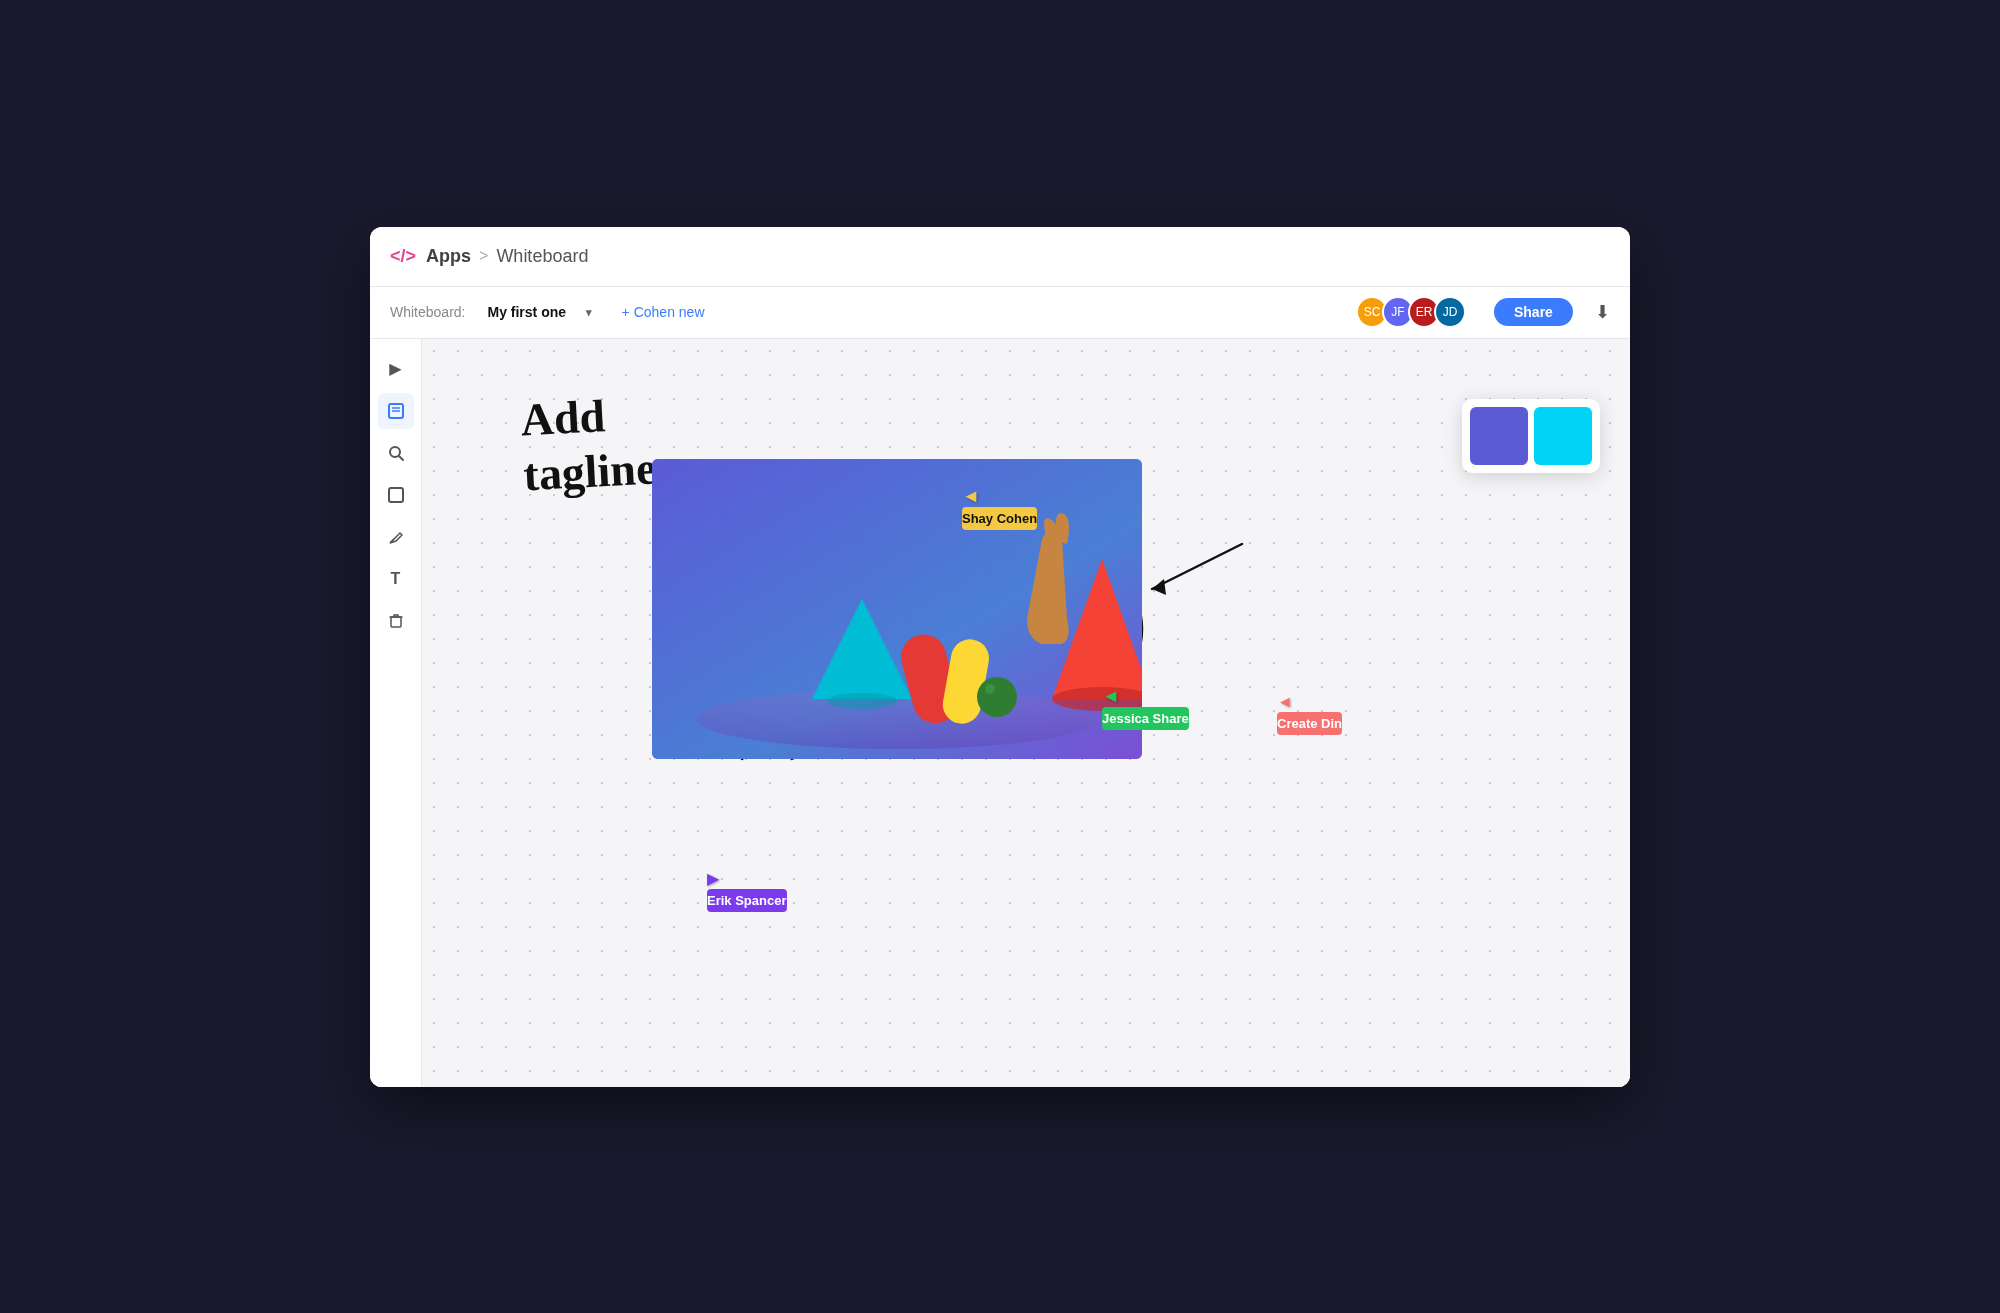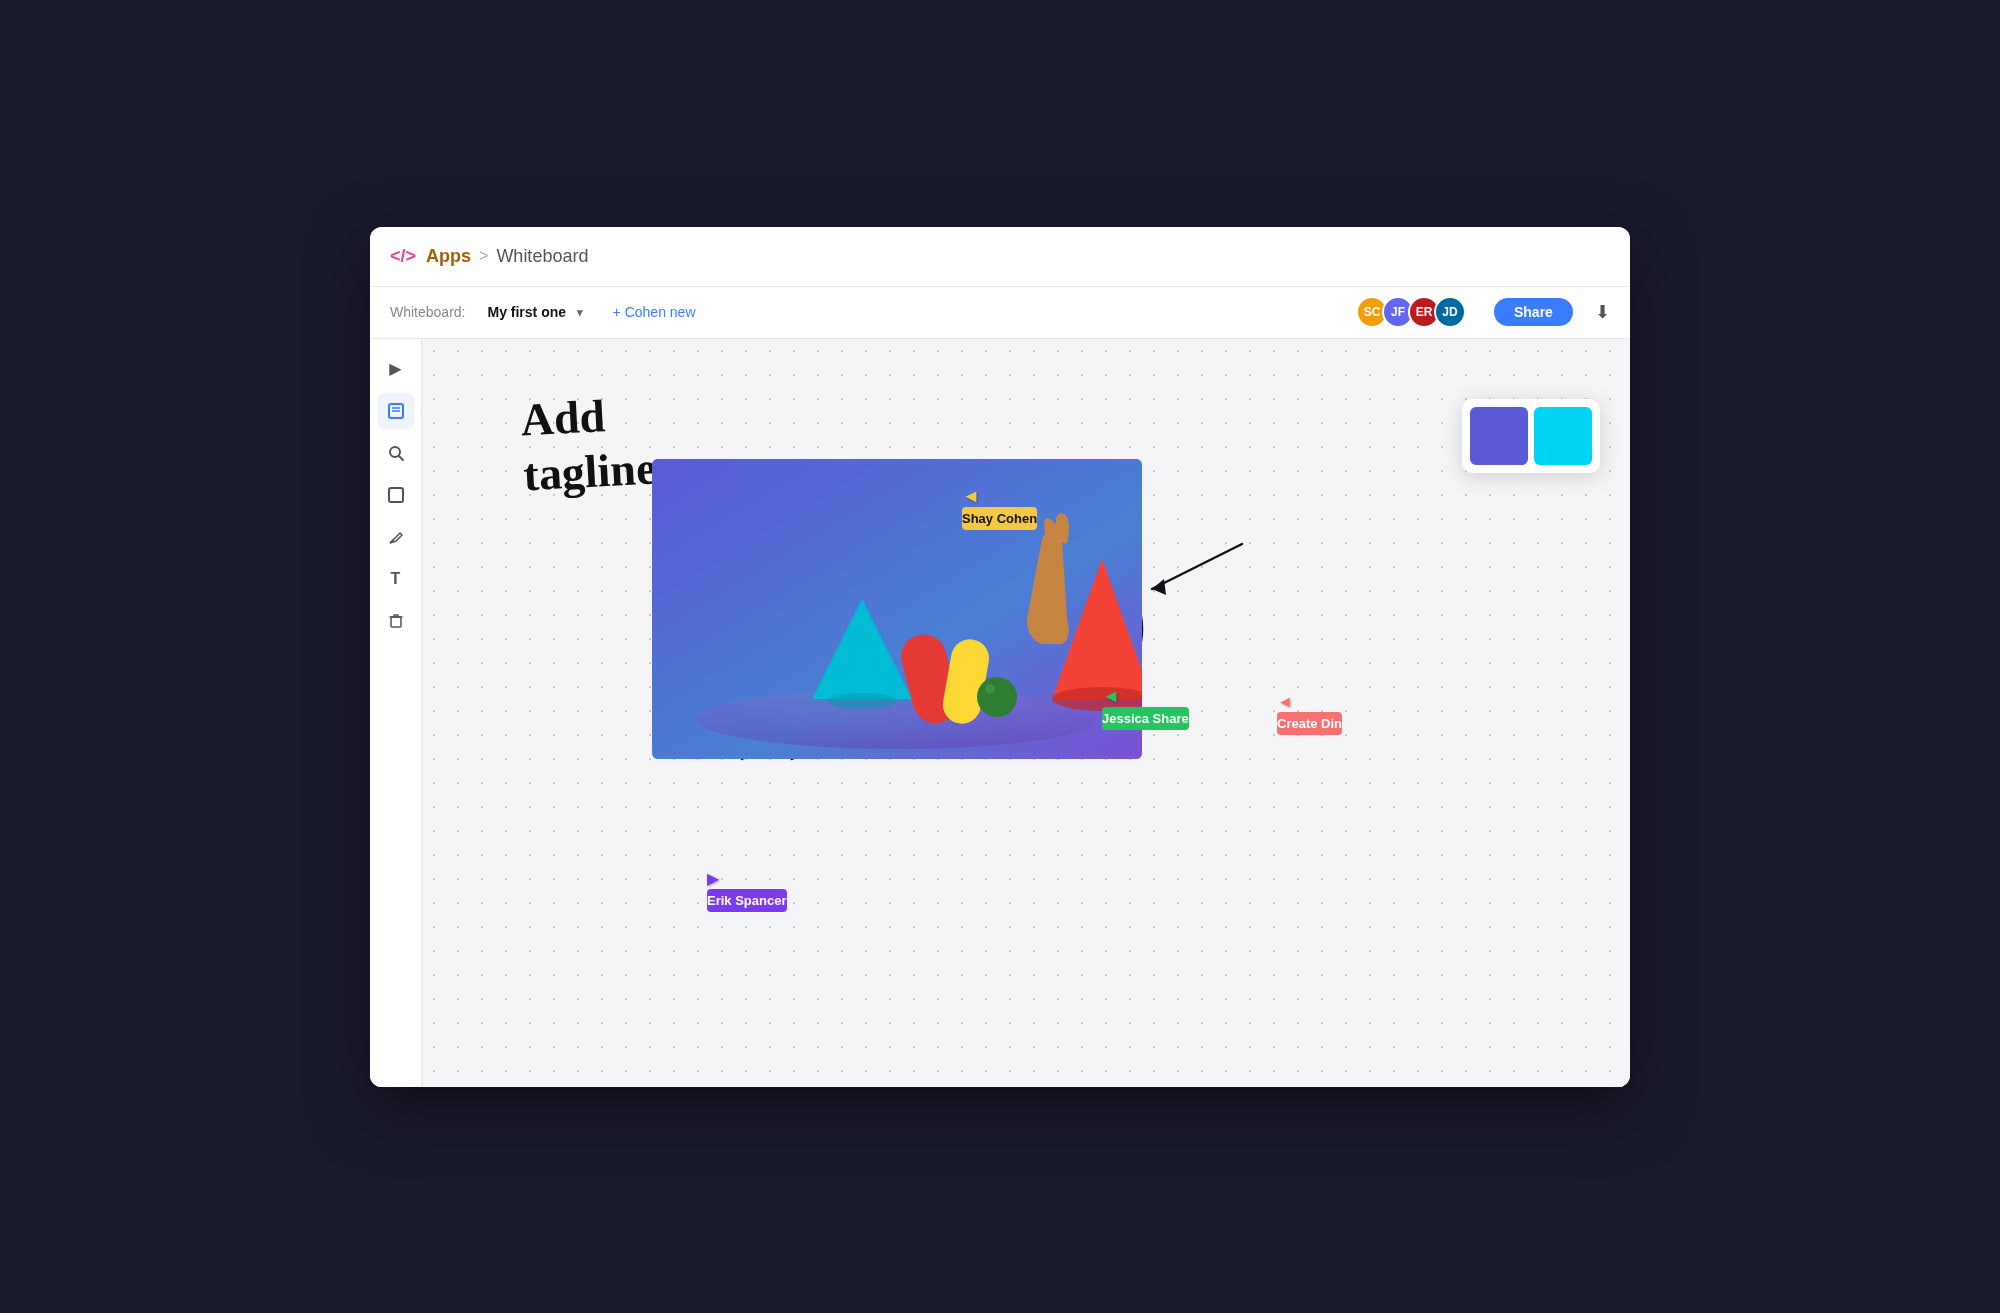--- a/index.html
+++ b/index.html
@@ -39,21 +39,21 @@
       font-size: 18px;
     }
     .breadcrumb {
       display: flex;
       align-items: center;
       gap: 8px;
     }
     .breadcrumb-apps {
       font-weight: 700;
       font-size: 18px;
-      color: #a16207;
+      color: #404040;
     }
     .breadcrumb-sep {
       color: #aaa;
       font-size: 16px;
     }
     .breadcrumb-current {
       font-size: 18px;
       color: #555;
     }
 
@@ -68,21 +68,21 @@
       gap: 16px;
       flex-shrink: 0;
     }
     .wb-label {
       color: #888;
       font-size: 14px;
     }
     .wb-name-btn {
       display: flex;
       align-items: center;
-      gap: 11px;
+      gap: 20px;
       background: none;
       border: none;
       cursor: pointer;
       font-size: 14px;
       font-weight: 600;
       color: #111;
       padding: 4px 6px;
       border-radius: 4px;
     }
     .chevron { font-size: 11px; color: #666; }
@@ -109,21 +109,21 @@
       width: 32px;
       height: 32px;
       border-radius: 50%;
       border: 2px solid #fff;
       margin-left: -6px;
       overflow: hidden;
       display: flex;
       align-items: center;
       justify-content: center;
       font-size: 12px;
-      font-weight: 700;
+      font-weight: 400;
       color: #fff;
     }
     .avatar:first-child { margin-left: 0; }
     .av1 { background: #f59e0b; }
     .av2 { background: #6366f1; }
     .av3 { background: #b91c1c; }
     .av4 { background: #0369a1; }
     .share-btn {
       background: #3b7cff;
       color: #fff;

